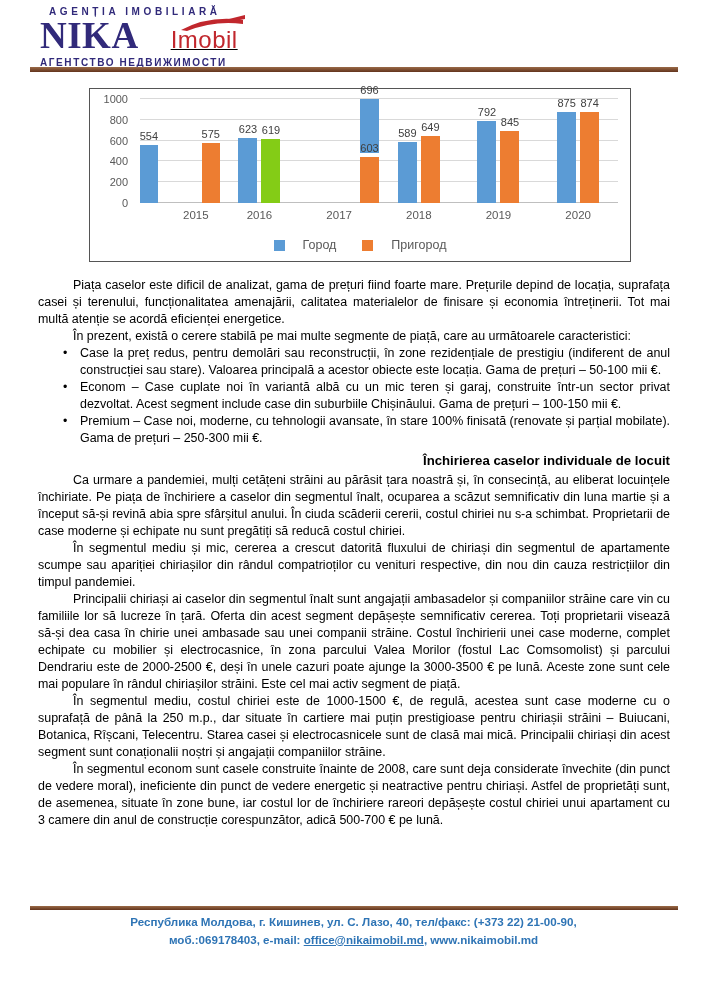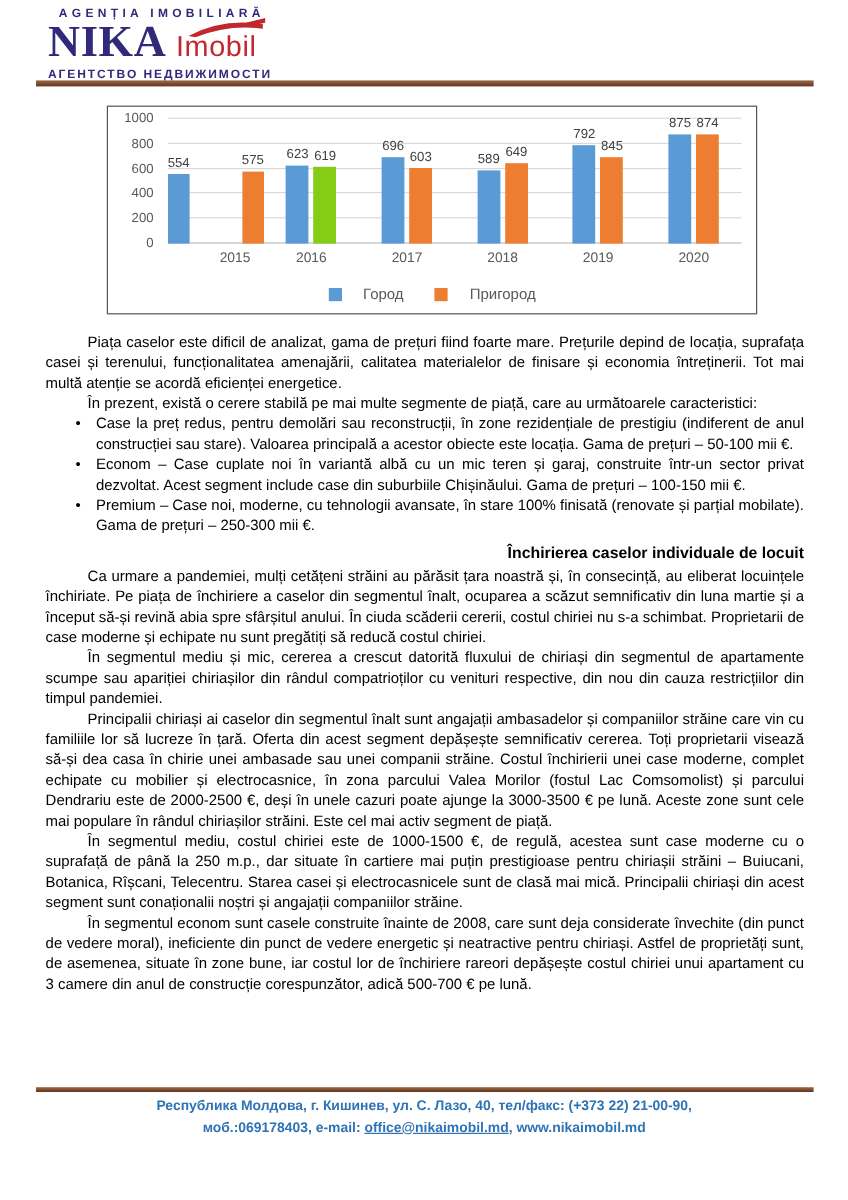--- a/index.html
+++ b/index.html
@@ -2,24 +2,24 @@
 <html><head>
 <meta charset="utf-8">
 <style>
   html,body{margin:0;padding:0;background:#ffffff;}
   #page{position:relative;width:707px;height:1000px;background:#ffffff;overflow:hidden;
         font-family:"Liberation Sans", sans-serif;color:#000;}
 
   
   #logo{position:absolute;left:40px;top:6px;}
   .tagline{font-size:10px;font-weight:bold;letter-spacing:3.6px;color:#312a7a;margin-left:9px;white-space:nowrap;}
-  .brand-row{display:flex;align-items:flex-end;margin-top:1px;}
+  .brand-row{display:flex;align-items:flex-end;margin-top:1px;gap:24px;}
   .brand-name{font-family:"Liberation Serif", serif;font-weight:bold;font-size:37px;line-height:0.95;
               color:#312a7a;letter-spacing:0.5px;}
-  .brand-suffix-wrap{position:relative;margin-left:8px;padding-bottom:1px;}
+  .brand-suffix-wrap{position:relative;margin-left:8px;padding-bottom:1px;text-decoration:underline;}
   .brand-suffix{font-size:24px;line-height:1;color:#c1272d;letter-spacing:0.5px;}
   .swoosh{position:absolute;left:10px;top:-13px;width:66px;height:16px;}
   .subtitle{font-size:10px;font-weight:bold;letter-spacing:1.6px;color:#312a7a;margin-top:4px;white-space:nowrap;}
   .rule{position:absolute;left:30px;width:648px;background:linear-gradient(#9a6a47,#63341d);}
   #header-rule{top:67px;height:4.5px;}
   #footer-rule{top:906px;height:4px;}
 
   
   #chart-box{position:absolute;left:89px;top:88px;width:542px;height:174px;border:1.5px solid #555;
              background:#fff;box-sizing:border-box;}
@@ -100,21 +100,21 @@
         <div class="x-label" style="left: 16px; width: 79.6667px;">2015</div>
         <div class="bar-group" style="left: 79.6667px; width: 79.6667px;">
           <div class="bar" style="height: 64.792px; background: rgb(91, 155, 213);">
             <div class="bar-label">623</div>
           </div>
           <div class="bar" style="height: 64.376px; background: #84cc16;">
             <div class="bar-label">619</div>
           </div>
         </div>
         <div class="x-label" style="left: 79.6667px; width: 79.6667px;">2016</div>
-        <div class="bar-group" style="left: 159.333px; width: 79.6667px;">
+        <div class="bar-group" style="left: 159.333px; width: 79.6667px; flex-direction: column;">
           <div class="bar" style="height: 72.384px; background: rgb(91, 155, 213);">
             <div class="bar-label">696</div>
           </div>
           <div class="bar" style="height: 62.712px; background: rgb(237, 125, 49);">
             <div class="bar-label">603</div>
           </div>
         </div>
         <div class="x-label" style="left: 159.333px; width: 79.6667px;">2017</div>
         <div class="bar-group" style="left: 239px; width: 79.6667px;">
           <div class="bar" style="height: 61.256px; background: rgb(91, 155, 213);">

